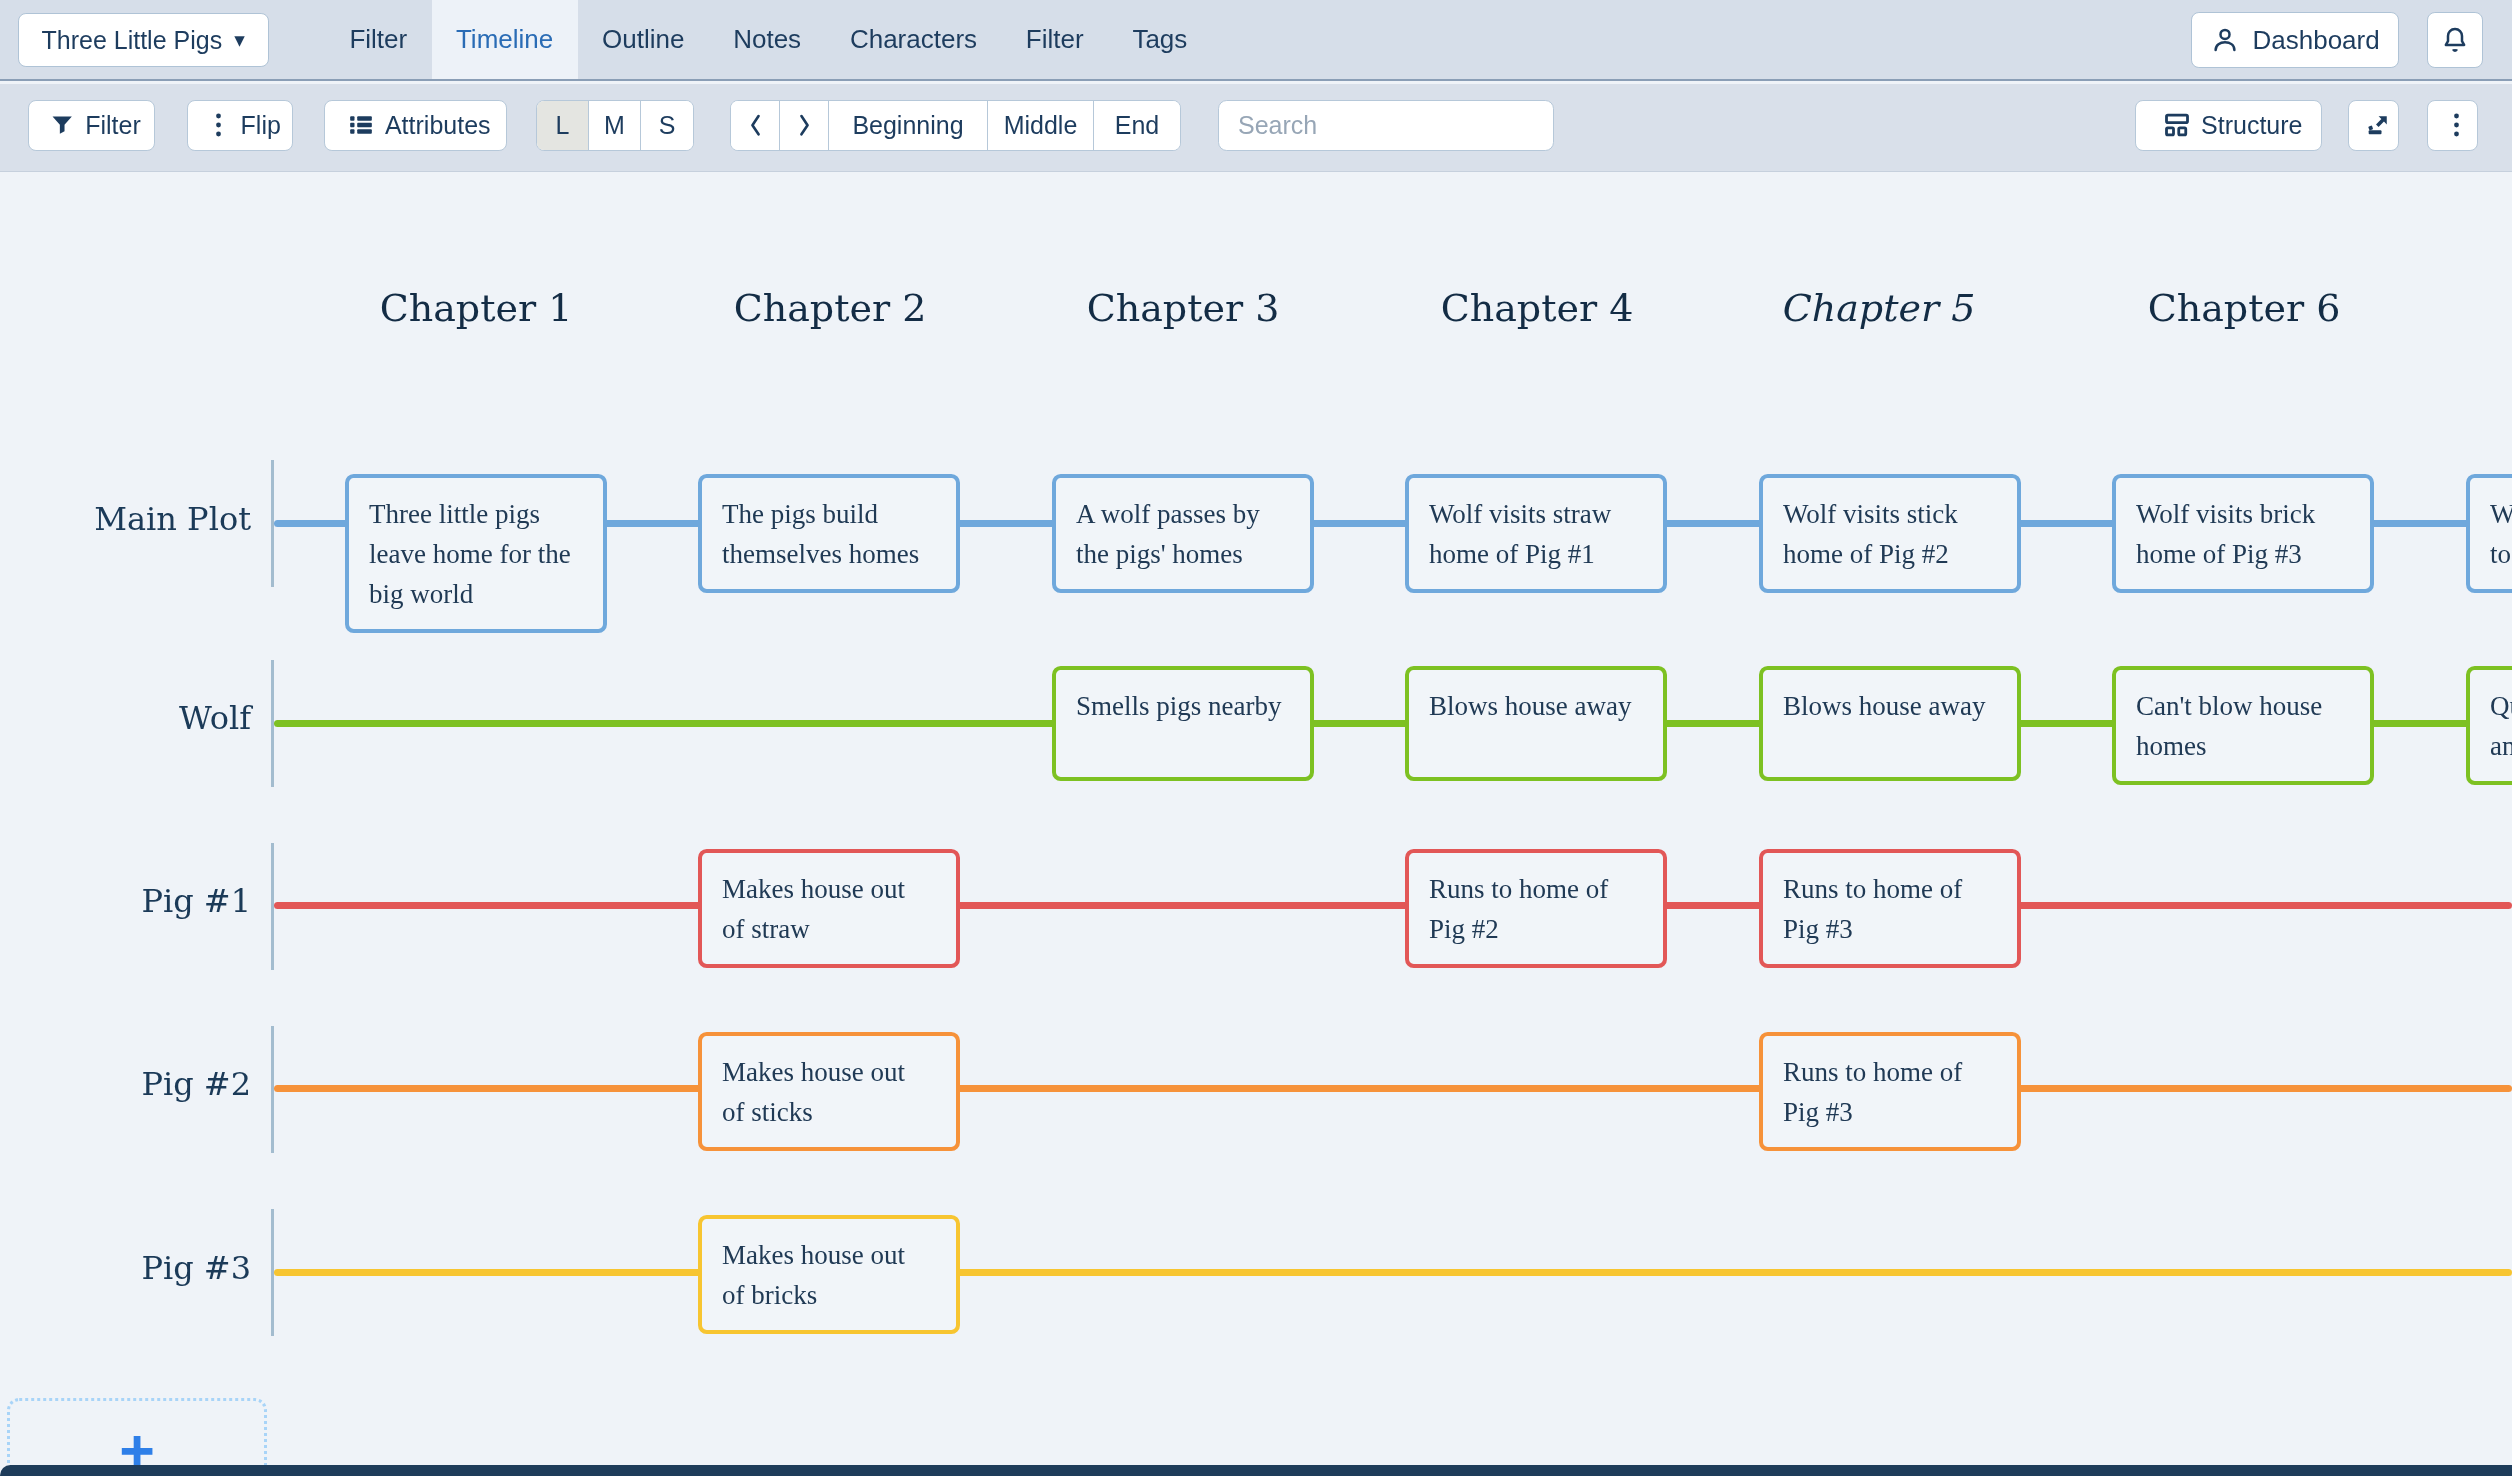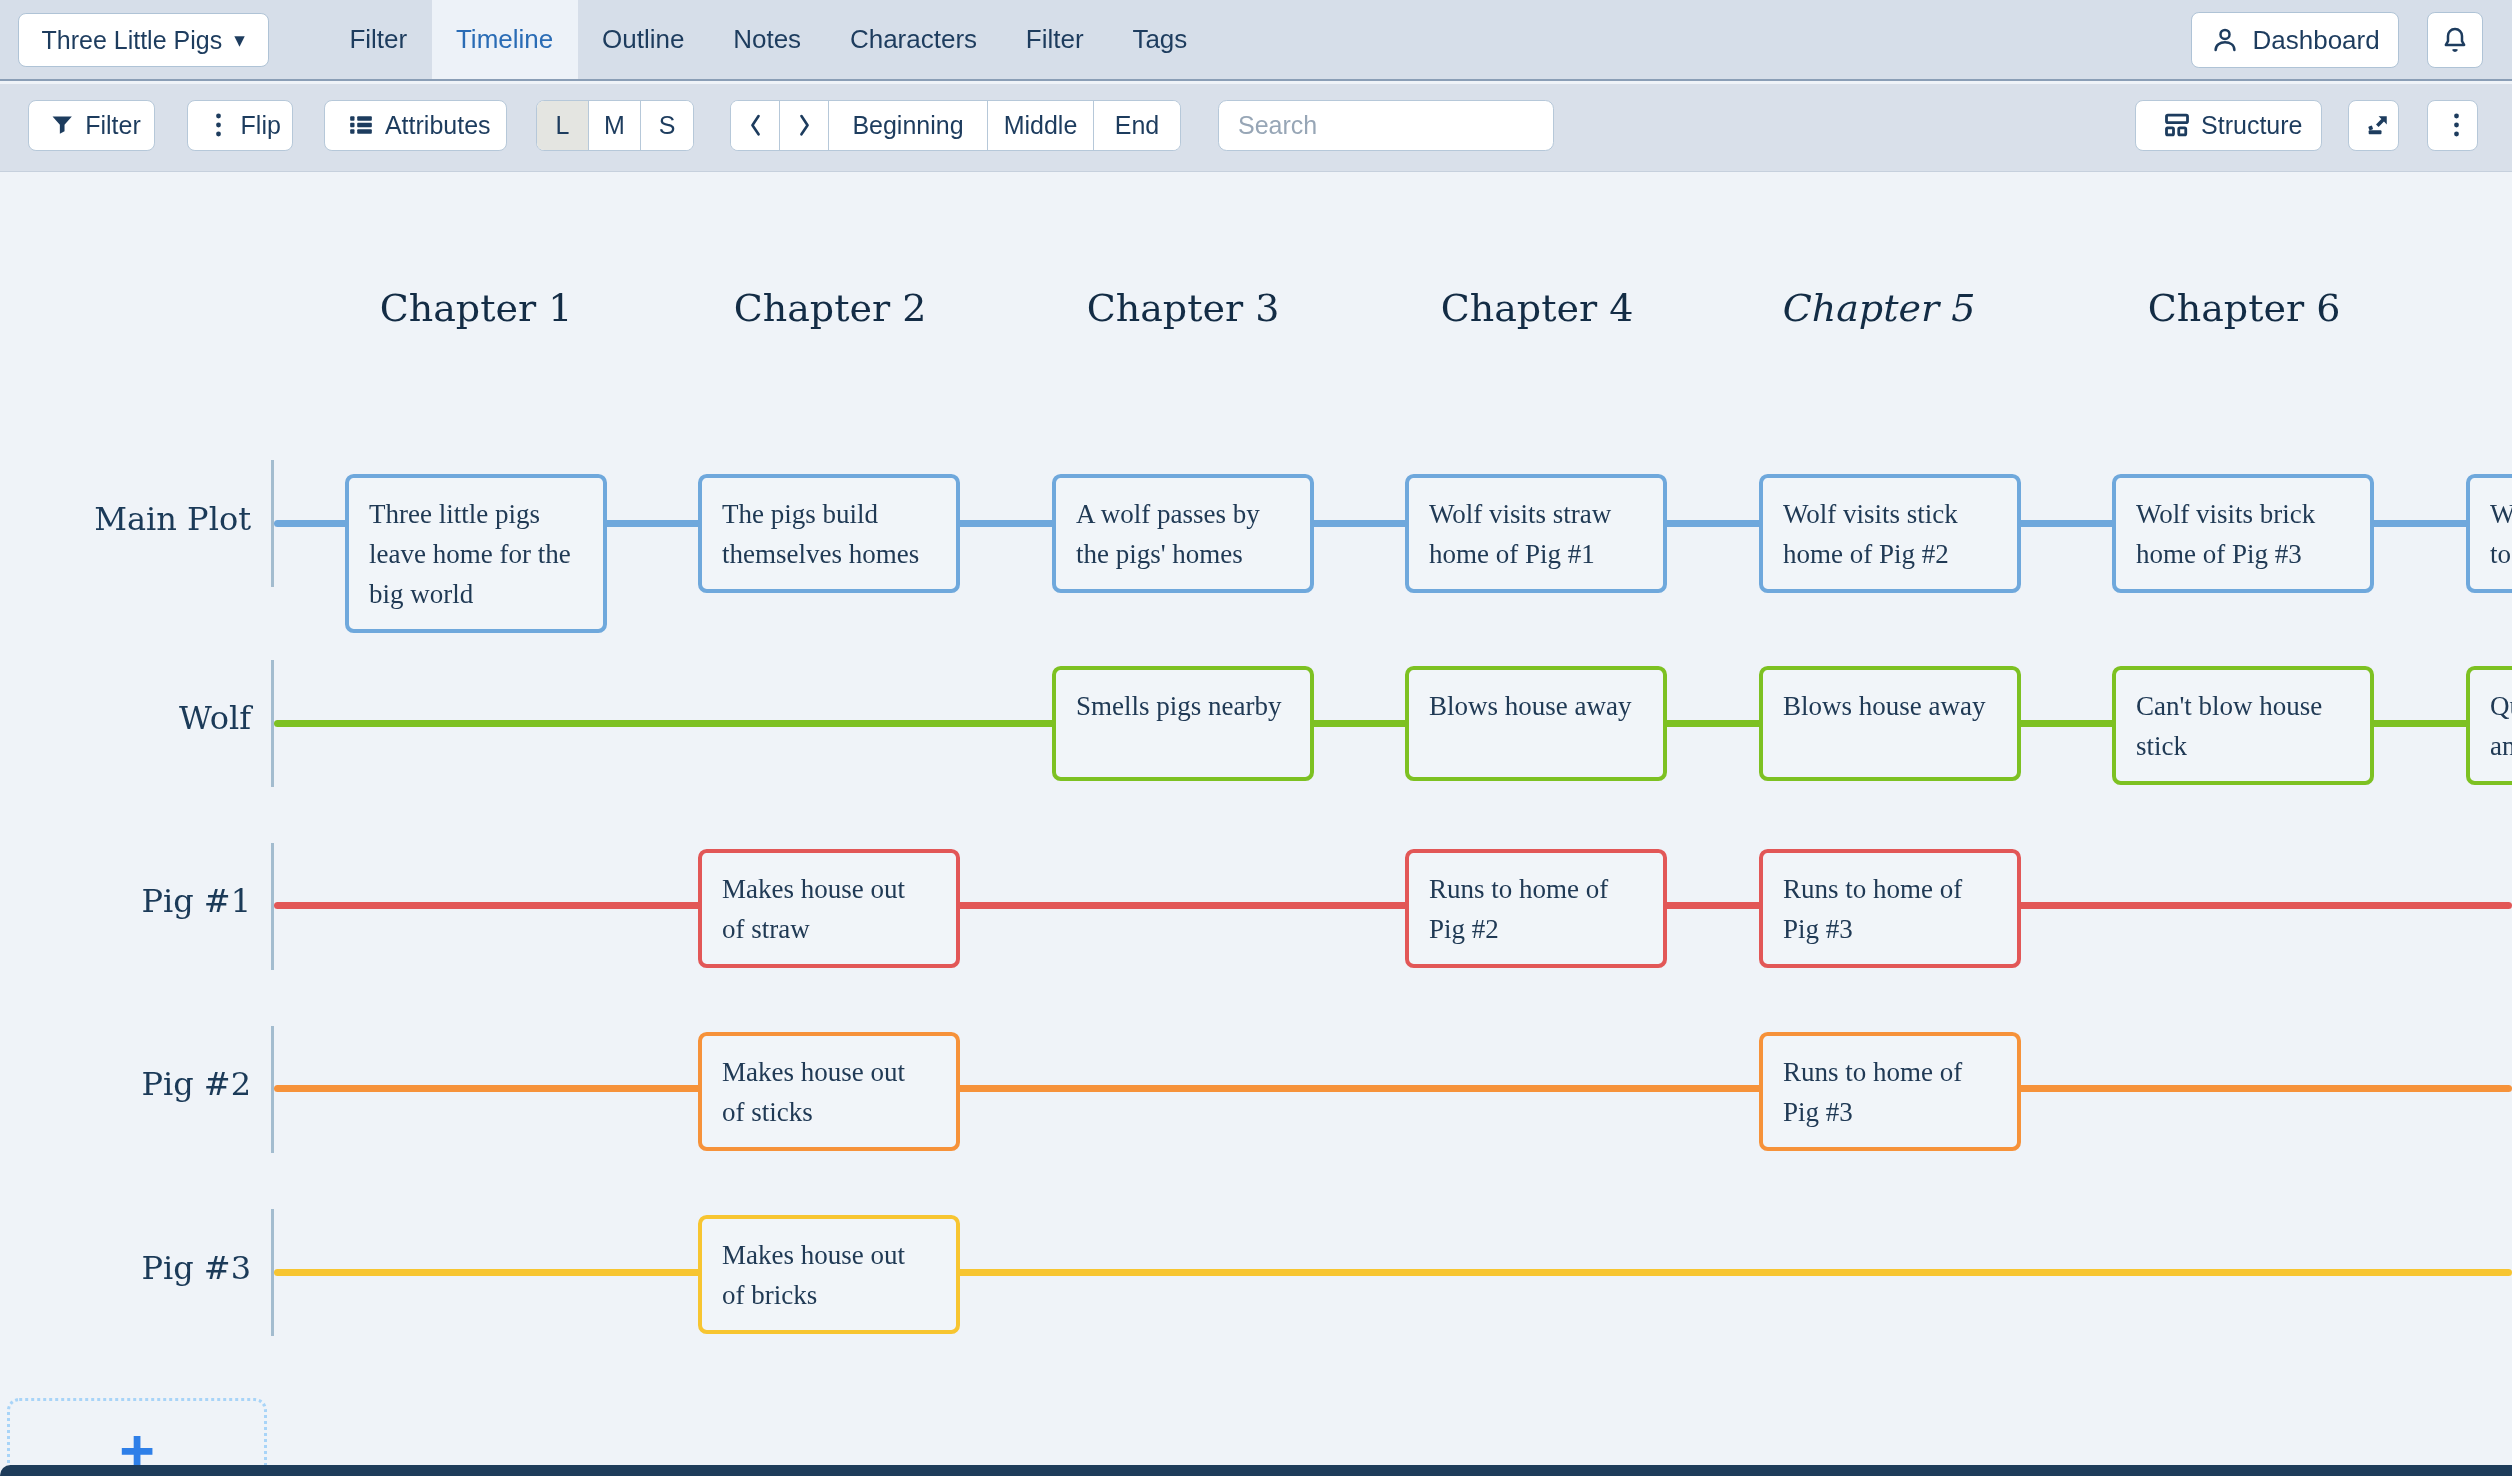--- a/index.html
+++ b/index.html
@@ -235,21 +235,21 @@
       <span class="card-line">Smells pigs nearby</span>
     </div>
     <div class="scene-card" style="left: 1405px; top: 492px; border-color: rgb(125, 193, 34);">
       <span class="card-line">Blows house away</span>
     </div>
     <div class="scene-card" style="left: 1759px; top: 492px; border-color: rgb(125, 193, 34);">
       <span class="card-line">Blows house away</span>
     </div>
     <div class="scene-card" style="left: 2112px; top: 492px; border-color: rgb(125, 193, 34);">
       <span class="card-line">Can't blow house</span>
-      <span class="card-line">stick</span>
+      <span class="card-line">homes</span>
     </div>
     <div class="scene-card" style="left: 2466px; top: 492px; border-color: rgb(125, 193, 34);">
       <span class="card-line">Qu</span>
       <span class="card-line">ang</span>
     </div>
     <div class="plotline-label" style="top: 708px; left: 0px;">Pig #1</div>
     <div class="row-divider" style="top: 669px;"></div>
     <div class="plotline-line" style="top: 728px; width: 2238px; background: rgb(226, 87, 87);"></div>
     <div class="scene-card" style="left: 698px; top: 675px; border-color: rgb(226, 87, 87);">
       <span class="card-line">Makes house out</span>

